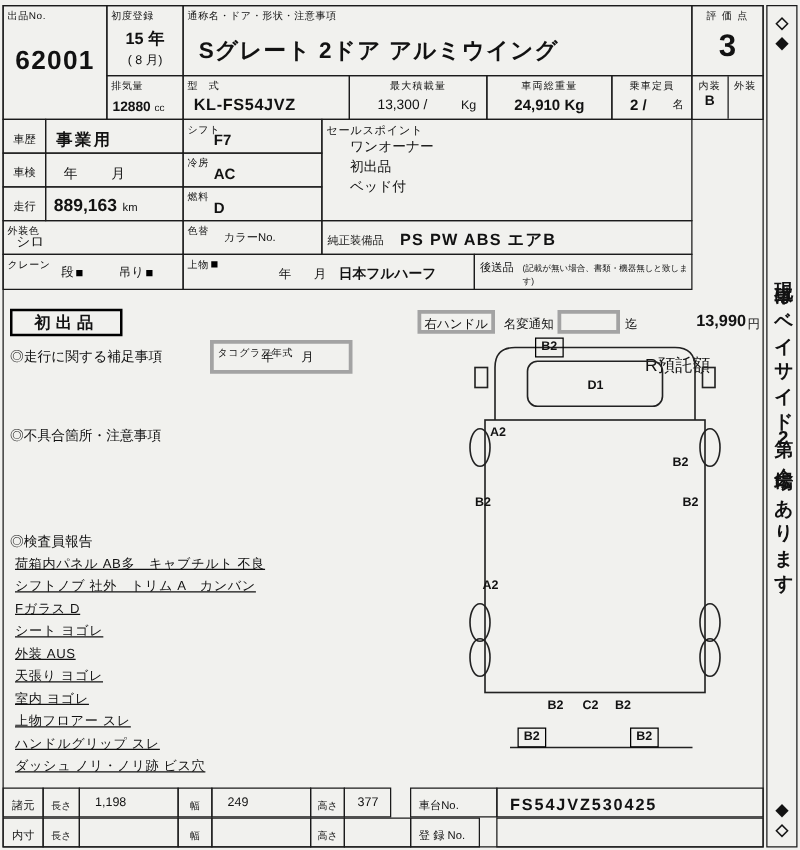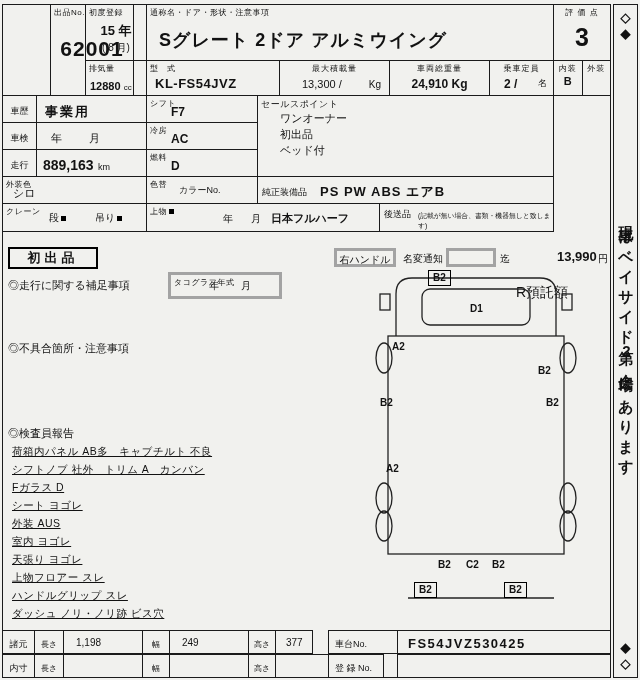--- a/index.html
+++ b/index.html
@@ -26,21 +26,21 @@
   .sales-point { font-size:11px; line-height:15px; margin-bottom:1px; white-space:nowrap; }
   svg { display:block; }
 </style>
 </head>
 <body>
 
 <div class="sheet">
 
   <div class="frame" style="left:2px;top:4px;width:609px;height:674px;"></div>
 
-  <div class="cell" style="left:2px;top:4px;width:84px;height:92px;margin-left:48px;">
+  <div class="cell" style="left:2px;top:4px;width:84px;height:92px;">
     <span class="lbl">出品No.</span>
     <div class="abs b" style="top:32px;left:0;right:0;text-align:center;font-size:21px;letter-spacing:1px;">62001</div>
   </div>
 
   <div class="cell" style="left:85px;top:4px;width:62px;height:57px;">
     <span class="lbl">初度登録</span>
     <div class="abs b" style="top:17px;left:0;right:0;text-align:center;font-size:13px;">15 年</div>
     <div class="abs" style="top:36px;left:0;right:0;text-align:center;font-size:10px;">( 8 月)</div>
   </div>
 
@@ -195,22 +195,22 @@
 
   <div class="abs" style="left:8px;top:341px;font-size:11px;">◎不具合箇所・注意事項</div>
 
   <div class="abs" style="left:8px;top:426px;font-size:11px;">◎検査員報告</div>
   <div class="abs" style="left:12px;top:442px;text-decoration:underline;">
       <div class="note-line">荷箱内パネル AB多　キャブチルト 不良</div>
       <div class="note-line">シフトノブ 社外　トリム A　カンバン</div>
       <div class="note-line">Fガラス D</div>
       <div class="note-line">シート ヨゴレ</div>
       <div class="note-line">外装 AUS</div>
+      <div class="note-line">天張り ヨゴレ</div>
       <div class="note-line">室内 ヨゴレ</div>
-      <div class="note-line">天張り ヨゴレ</div>
       <div class="note-line">上物フロアー スレ</div>
       <div class="note-line">ハンドルグリップ スレ</div>
       <div class="note-line">ダッシュ ノリ・ノリ跡 ビス穴</div>
     </div>
 
   <div class="abs" style="left:358px;top:264px;width:254px;height:366px;">
     <svg width="254" height="366" viewBox="0 0 254 366">
       <g stroke="#222" stroke-width="1.3" fill="none">
 
         <path d="M38,72 V30 Q38,14 54,14 H182 Q198,14 198,30 V72"></path>

